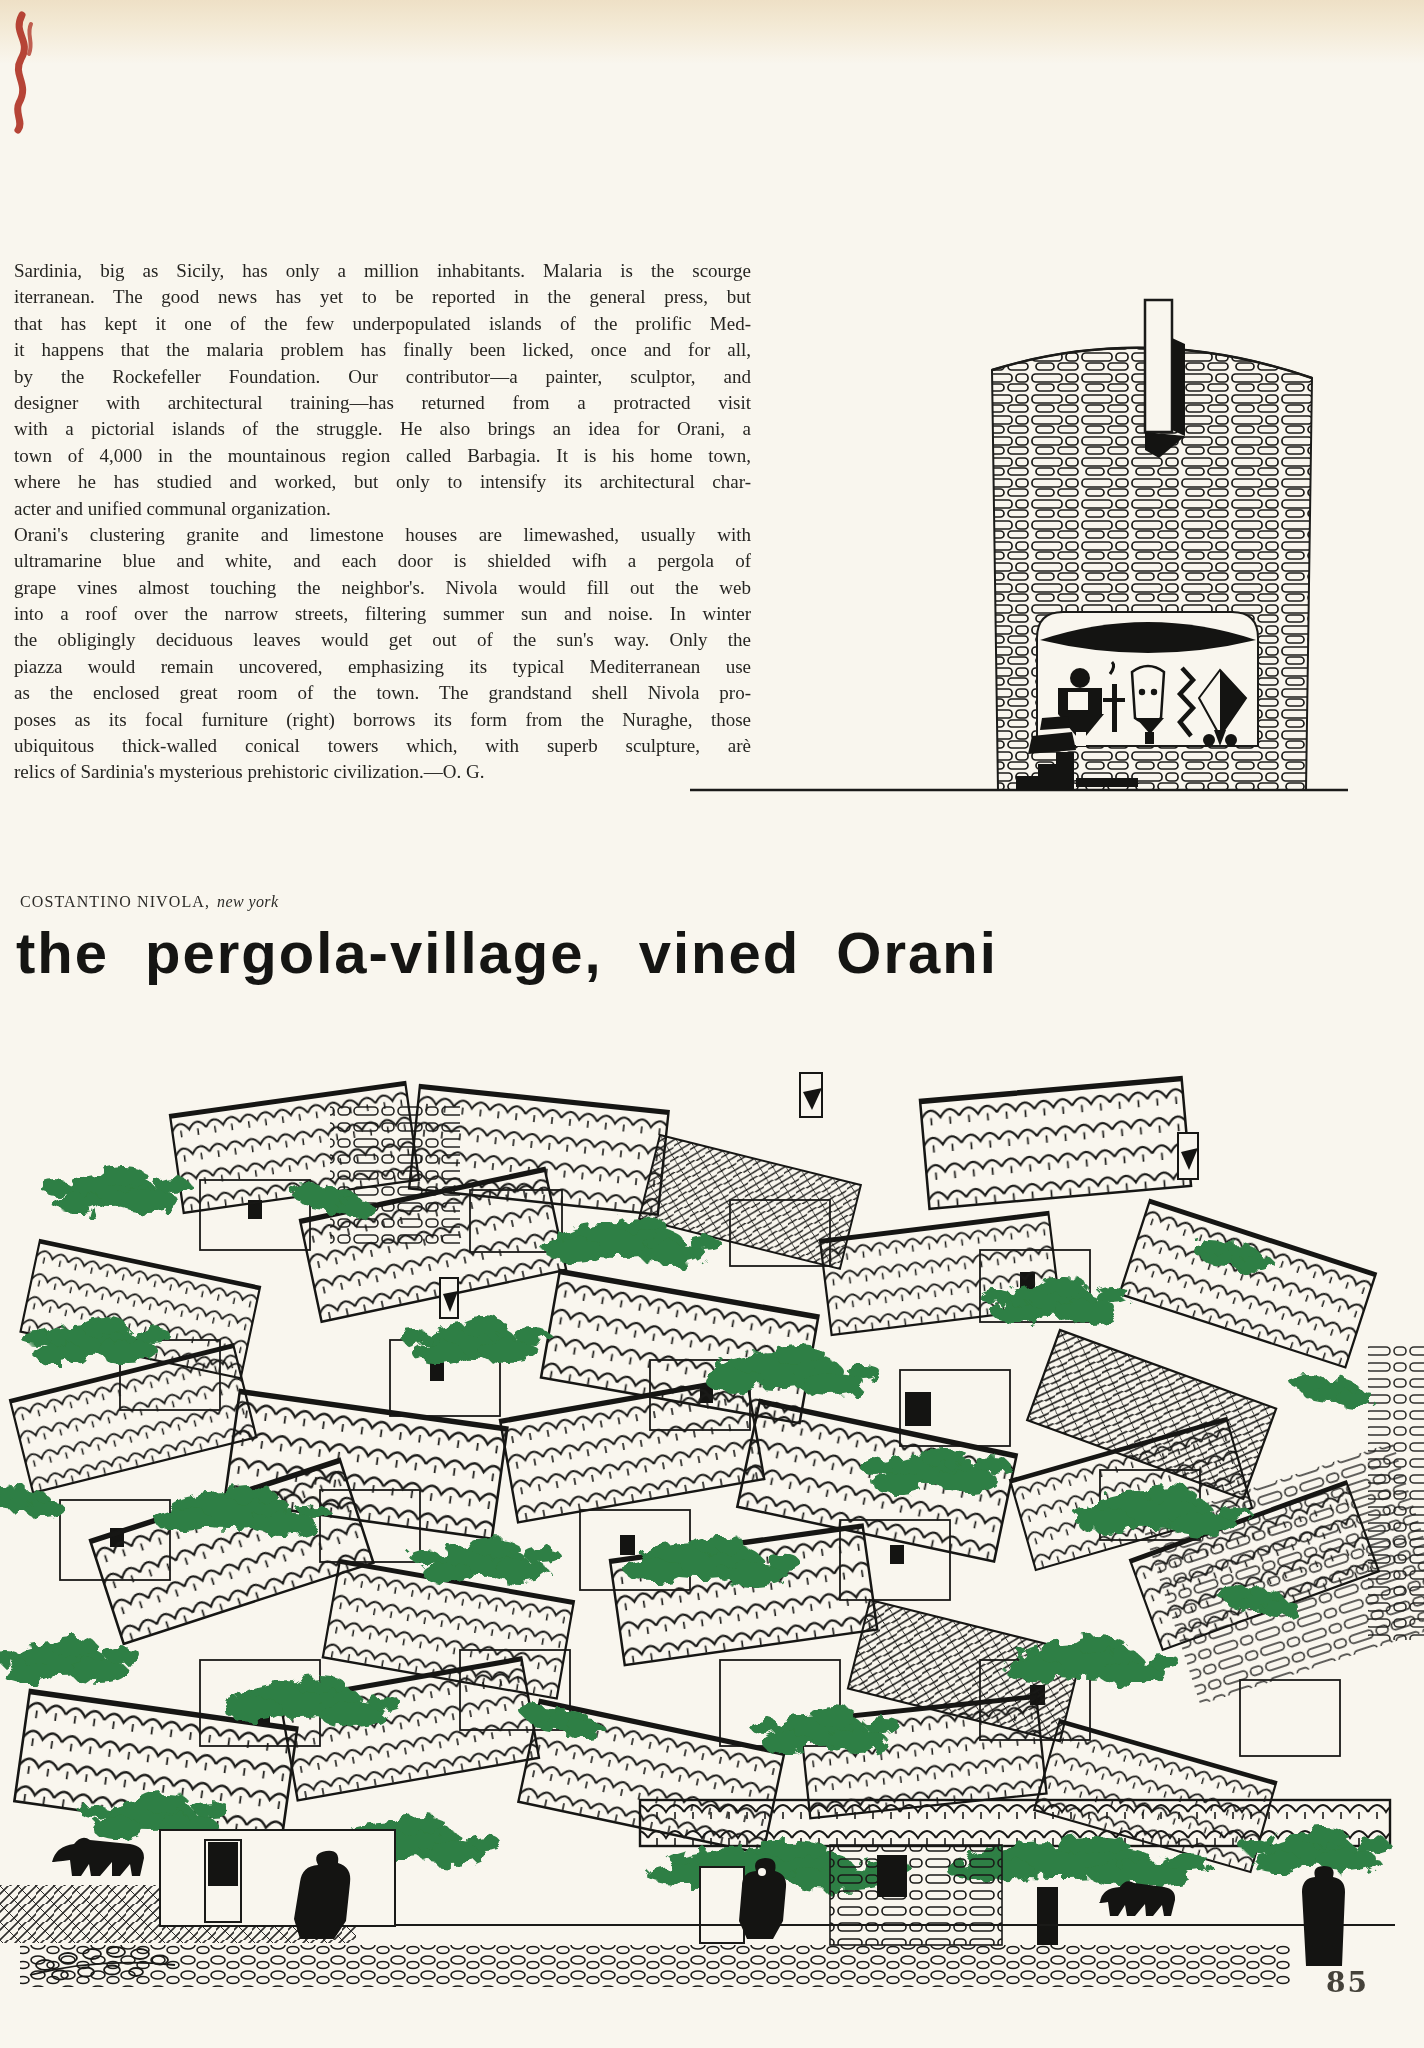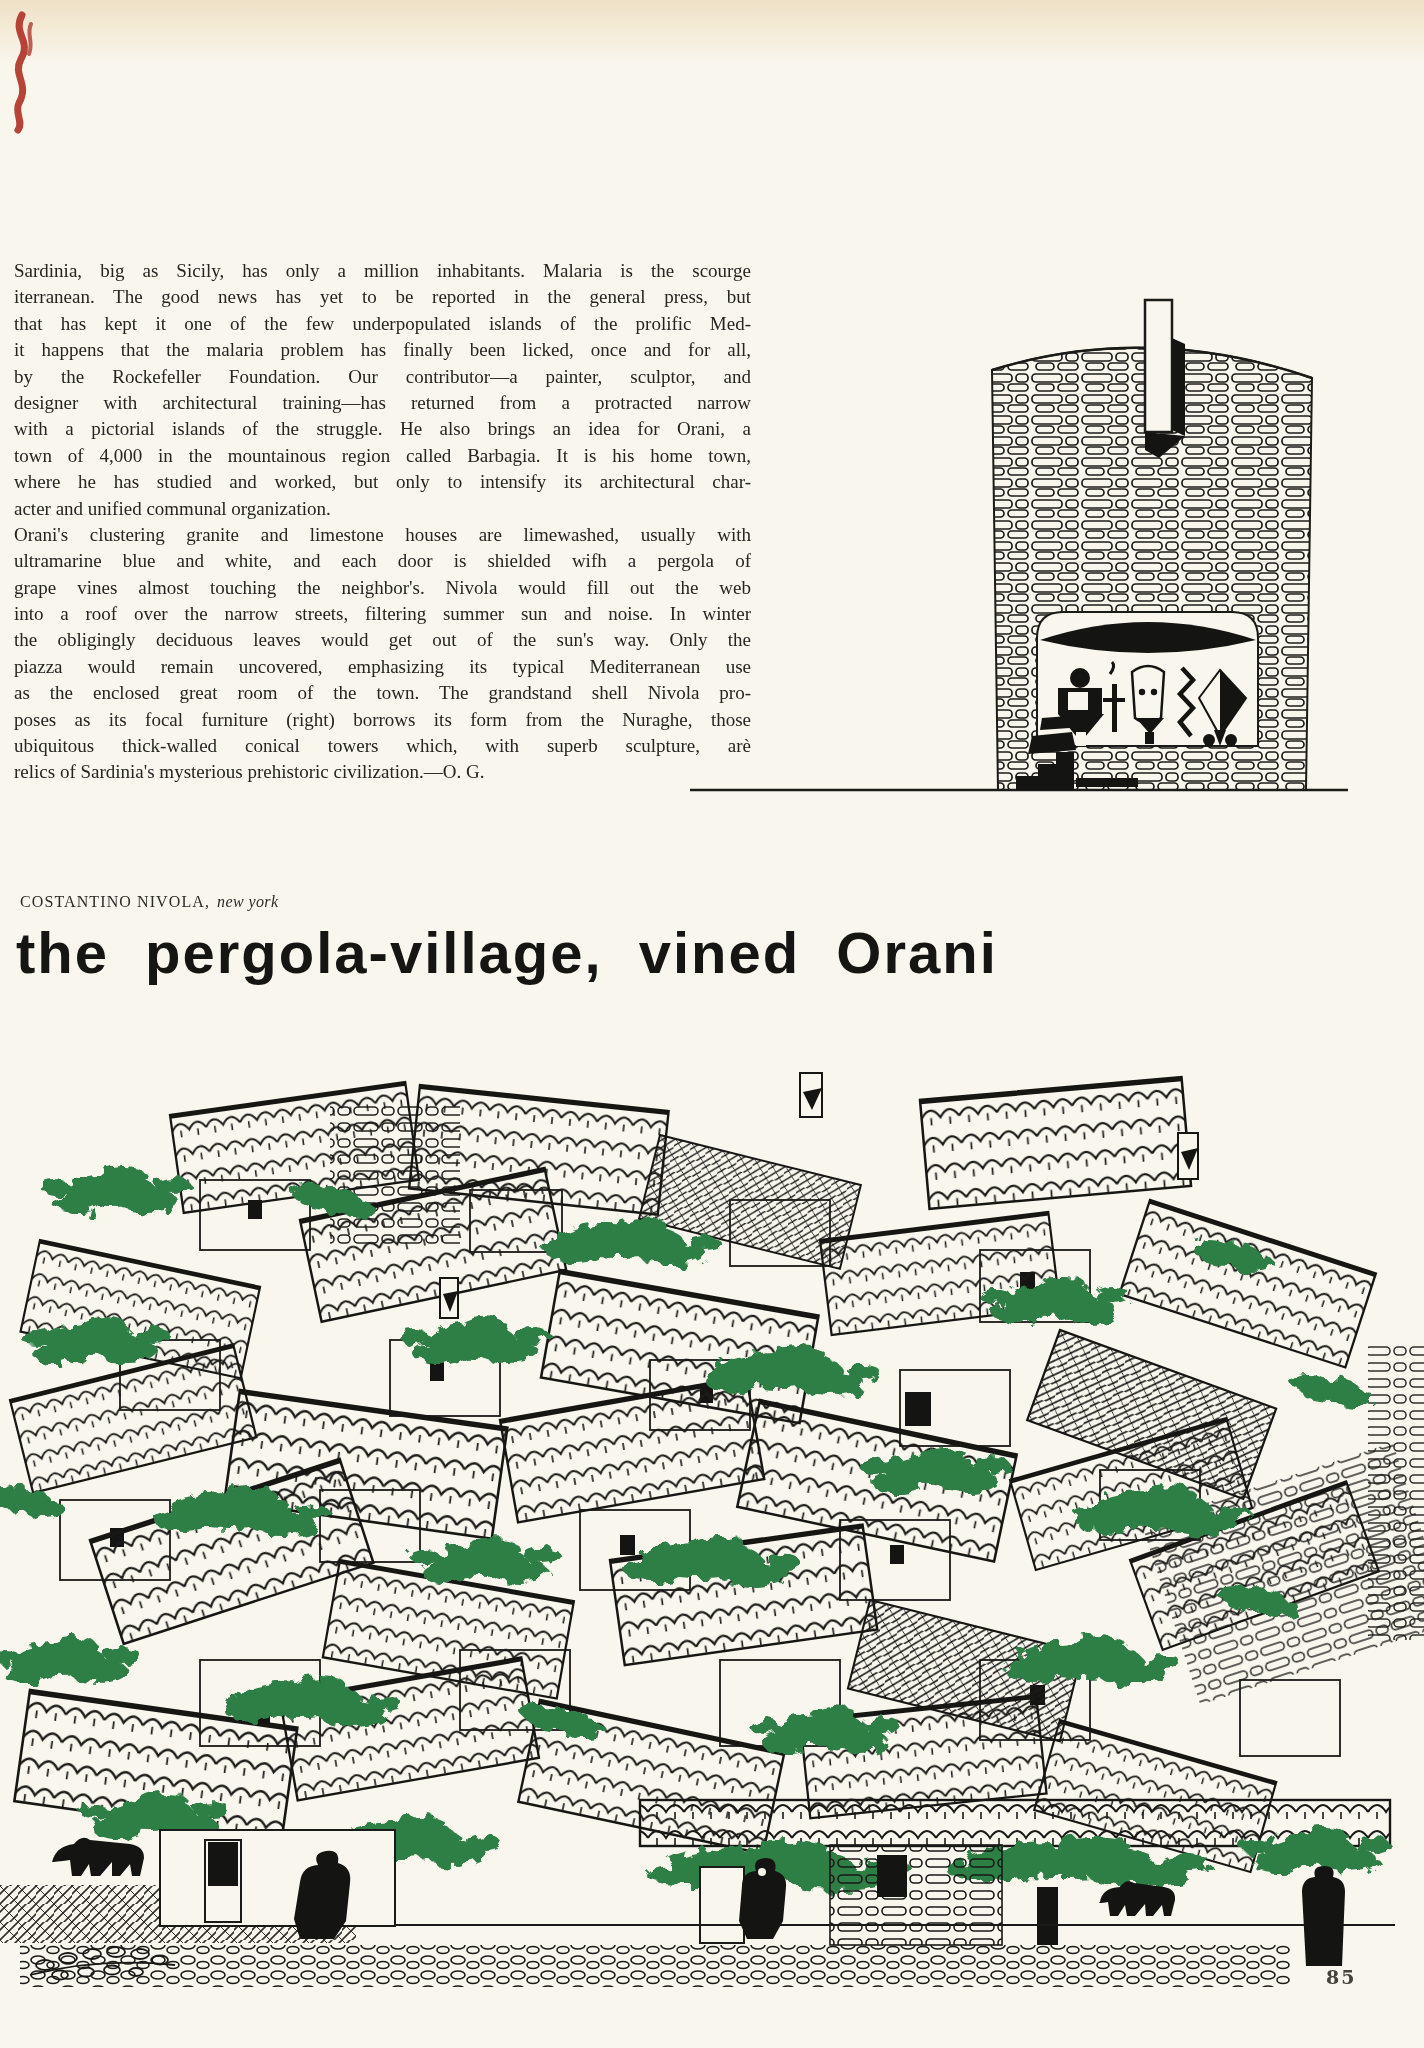--- a/index.html
+++ b/index.html
@@ -31,21 +31,21 @@
   .headline{
     position:absolute;left:16px;top:919px;
     font-family:"Liberation Sans", sans-serif;font-weight:700;
     font-size:58px;letter-spacing:2px;word-spacing:18px;color:#151513;
   }
   .nuraghe{position:absolute;left:680px;top:288px;}
   .village{position:absolute;left:0px;top:1040px;}
   .pageno{
     position:absolute;left:1326px;top:1966px;
     font-family:"DejaVu Serif", serif;font-weight:700;
-    font-size:19px;letter-spacing:2px;color:#45423a;
+    font-size:28px;letter-spacing:2px;color:#45423a;
   }
 </style>
 </head>
 <body>
 
 <div class="page">
   <div class="top-shade"></div>
 
   <svg class="red-mark" width="36" height="126" viewBox="0 0 36 126">
     <path d="M16 5 C 6 24, 26 30, 15 49 C 6 66, 24 73, 13 93 C 8 103, 18 112, 12 120" fill="none" stroke="#b23a2c" stroke-width="7" stroke-linecap="round" opacity="0.95"></path>
@@ -53,21 +53,21 @@
   </svg>
 
   <div class="intro">
     <div class="para">
 
     <div class="tline">Sardinia, big as Sicily, has only a million inhabitants. Malaria is the scourge</div>
         <div class="tline">iterranean. The good news has yet to be reported in the general press, but</div>
         <div class="tline">that has kept it one of the few underpopulated islands of the prolific Med-</div>
         <div class="tline">it happens that the malaria problem has finally been licked, once and for all,</div>
         <div class="tline">by the Rockefeller Foundation. Our contributor—a painter, sculptor, and</div>
-        <div class="tline">designer with architectural training—has returned from a protracted narrow</div>
+        <div class="tline">designer with architectural training—has returned from a protracted visit</div>
         <div class="tline">with a pictorial islands of the struggle. He also brings an idea for Orani, a</div>
         <div class="tline">town of 4,000 in the mountainous region called Barbagia. It is his home town,</div>
         <div class="tline">where he has studied and worked, but only to intensify its architectural char-</div>
         <div class="tline">acter and unified communal organization.</div>
       </div>
     <div class="para">
 
     <div class="tline">Orani's clustering granite and limestone houses are limewashed, usually with</div>
         <div class="tline">ultramarine blue and white, and each door is shielded wifh a pergola of</div>
         <div class="tline">grape vines almost touching the neighbor's. Nivola would fill out the web</div>

